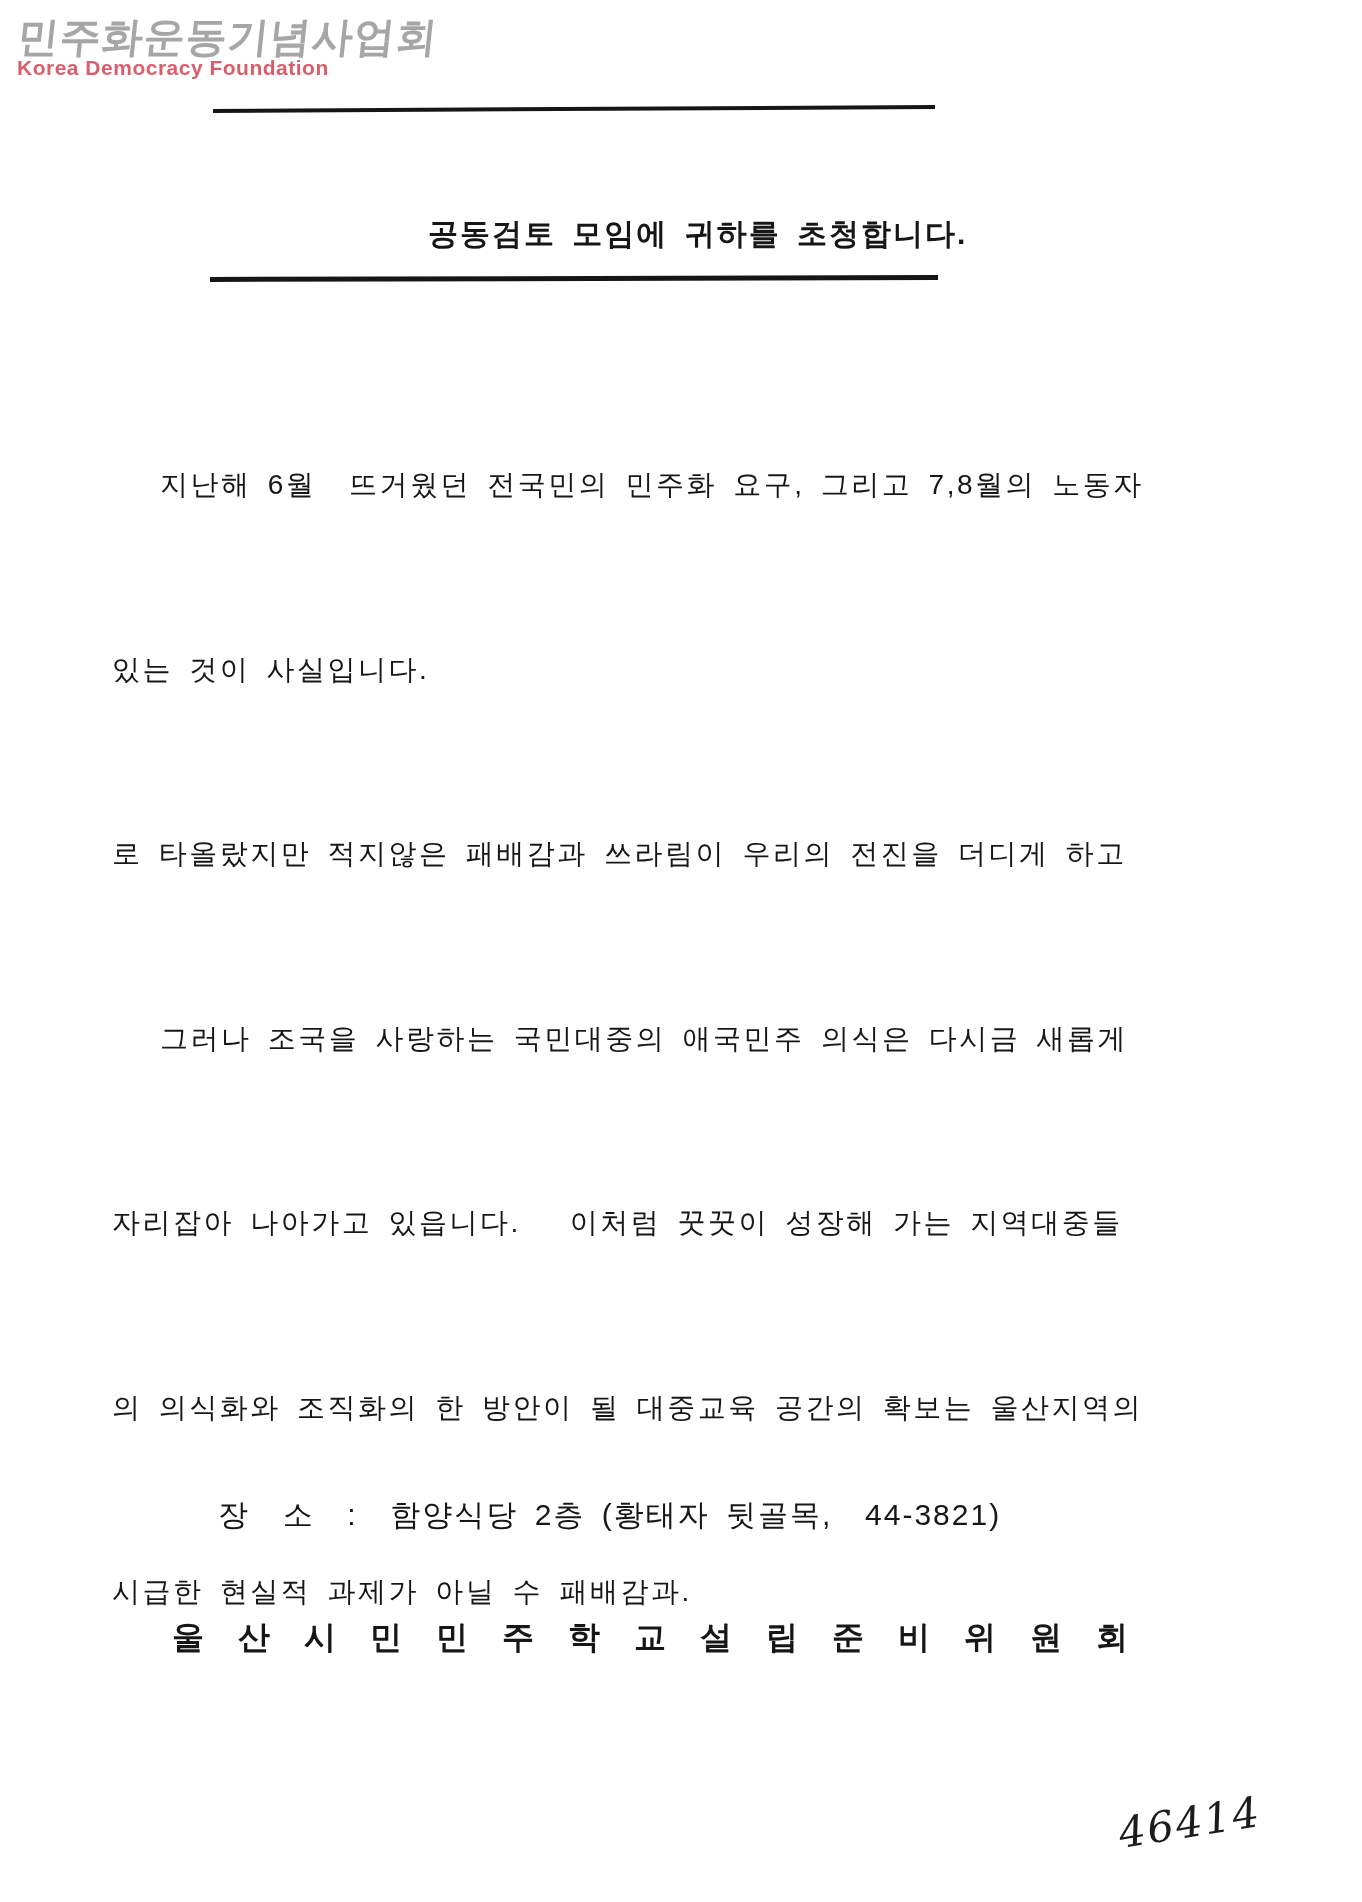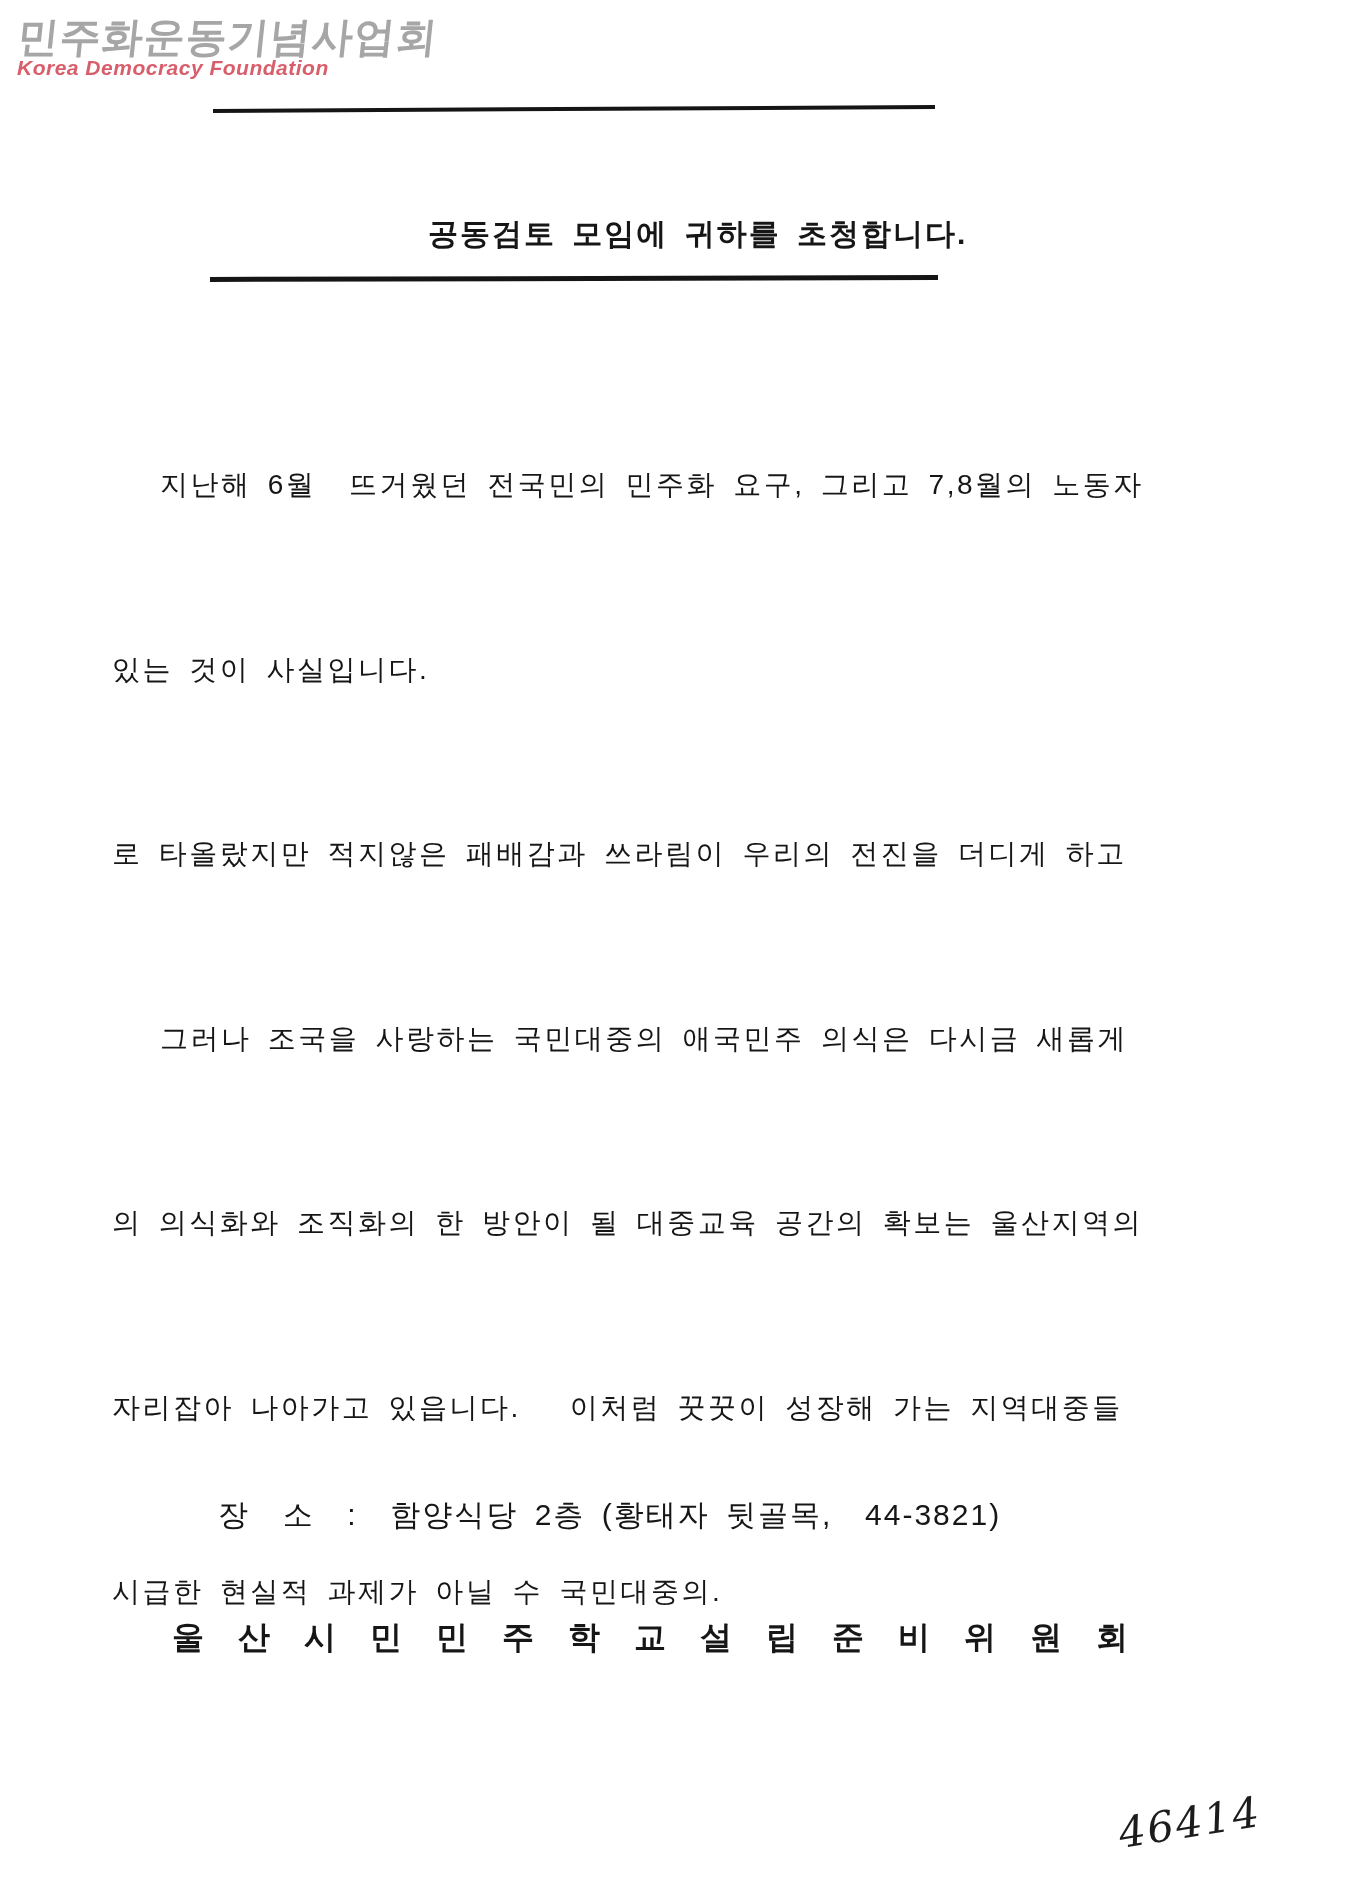--- a/index.html
+++ b/index.html
@@ -24,21 +24,20 @@
     letter-spacing: 1px;
     transform: skewX(-6deg);
     font-family: "DejaVu Serif", serif;
     white-space: pre;
   }
   .logo-en {
     position: absolute;
     top: 56px; left: 17px;
     font-size: 21px;
     font-weight: bold;
-    font-style: italic;
     color: #d95e6c;
     letter-spacing: 0.5px;
     white-space: pre;
   }
 
   
   .rule { position: absolute; background: #151515; }
   .rule-top    { top: 107px; left: 213px; width: 722px; height: 4px; transform: rotate(-0.3deg); }
   .rule-bottom { top: 276px; left: 210px; width: 728px; height: 5px; transform: rotate(-0.15deg); }
 
@@ -126,23 +125,23 @@
 
   <div class="title-line2">공동검토 모임에 귀하를 초청합니다.</div>
 
   <div class="rule rule-bottom"></div>
 
   <div class="body-text">
     <div class="line indent">지난해 6월  뜨거웠던 전국민의 민주화 요구, 그리고 7,8월의 노동자</div>
     <div class="line">있는 것이 사실입니다.</div>
     <div class="line">로 타올랐지만 적지않은 패배감과 쓰라림이 우리의 전진을 더디게 하고</div>
     <div class="line indent">그러나 조국을 사랑하는 국민대중의 애국민주 의식은 다시금 새롭게</div>
+    <div class="line">자리잡아 나아가고 있읍니다.   이처럼 꿋꿋이 성장해 가는 지역대중들</div>
     <div class="line">의 의식화와 조직화의 한 방안이 될 대중교육 공간의 확보는 울산지역의</div>
-    <div class="line">자리잡아 나아가고 있읍니다.   이처럼 꿋꿋이 성장해 가는 지역대중들</div>
-    <div class="line">시급한 현실적 과제가 아닐 수 국민대중의.</div>
+    <div class="line">시급한 현실적 과제가 아닐 수 패배감과.</div>
     
     
     
     
     
     
     
   </div>
 
   <div class="details">

